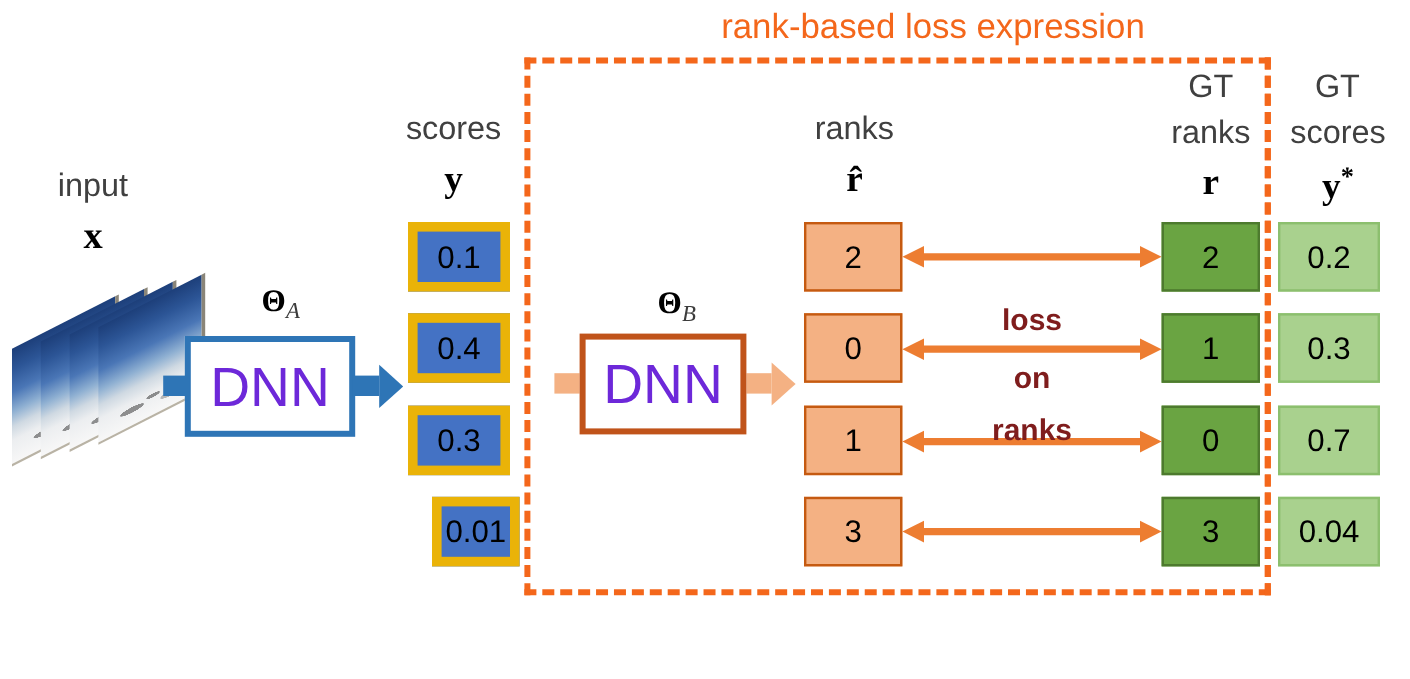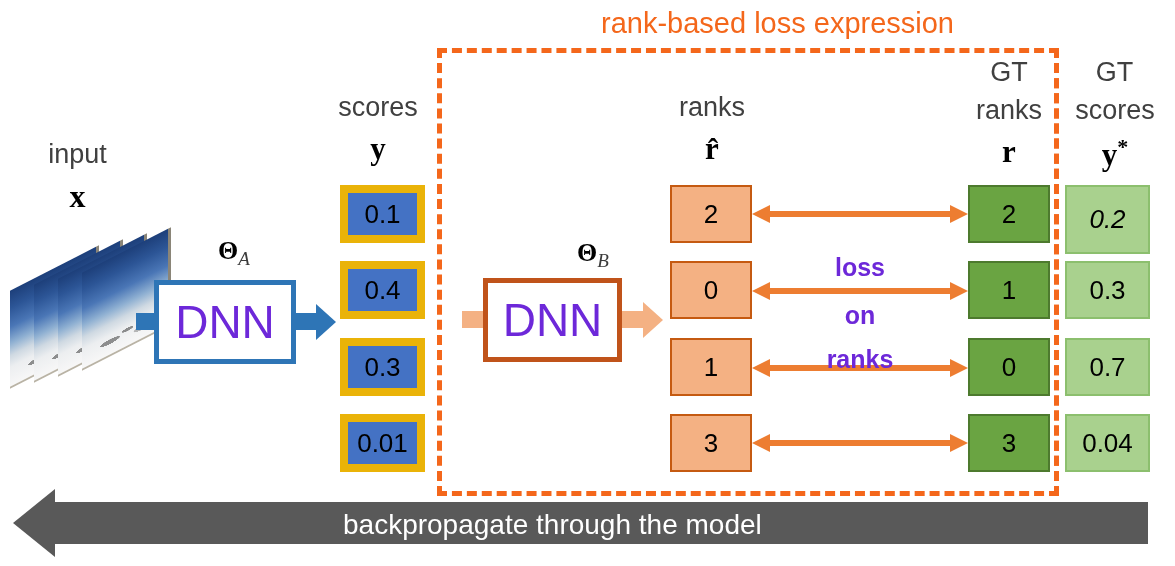--- a/index.html
+++ b/index.html
@@ -53,21 +53,21 @@
     font-style: italic;
     font-weight: normal;
     font-size: 19px;
     vertical-align: sub;
     color: #3c3c3c;
   }
   .loss-word {
     font-family: "Liberation Sans", sans-serif;
     font-weight: bold;
     font-size: 25px;
-    color: #6d28d9;
+    color: #7f1d1d;
     text-align: center;
     white-space: nowrap;
   }
 
   
   .vbox {
     box-sizing: border-box;
     display: flex;
     align-items: center;
     justify-content: center;
@@ -207,32 +207,32 @@
       <polygon points="752,368 770,359 770,377" fill="#ED7D31"></polygon>
       <polygon points="968,368 950,359 950,377" fill="#ED7D31"></polygon>
     </g>
     <g>
       <line x1="760" y1="443" x2="960" y2="443" stroke="#ED7D31" stroke-width="6"></line>
       <polygon points="752,443 770,434 770,452" fill="#ED7D31"></polygon>
       <polygon points="968,443 950,434 950,452" fill="#ED7D31"></polygon>
     </g>
   </svg>
 
-  <div class="abs math-theta" style="left:548px; top:238px;margin-left:29px;">
+  <div class="abs math-theta" style="left:548px; top:238px;">
     <span>Θ</span><span class="theta-sub">B</span>
   </div>
   <div class="abs dnn dnn-b" style="left:483px; top:278px; width:139px; height:84px;">DNN</div>
 
   <div class="abs lbl lbl-plain" style="left:323px; top:93px; width:110px;">scores</div>
   <div class="abs math" style="left:323px; top:131px; width:110px;">y</div>
 
   <div class="abs vbox vbox-blue" style="left:340px; top:185px; width:85px; height:58px;">0.1</div>
   <div class="abs vbox vbox-blue" style="left:340px; top:261px; width:85px; height:58px;">0.4</div>
   <div class="abs vbox vbox-blue" style="left:340px; top:338px; width:85px; height:58px;">0.3</div>
-  <div class="abs vbox vbox-blue" style="left:340px; top:414px; width:85px; height:58px;">0.01</div>
+  <div class="abs vbox vbox-blue" style="left:360px; top:414px; width:73px; height:58px;">0.01</div>
 
   <div class="abs lbl lbl-plain" style="left:657px; top:93px; width:110px;">ranks</div>
   <div class="abs math" style="left:657px; top:131px; width:110px;">r̂</div>
 
   <div class="abs vbox vbox-orng" style="left:670px; top:185px; width:82px; height:58px;">2</div>
   <div class="abs vbox vbox-orng" style="left:670px; top:261px; width:82px; height:58px;">0</div>
   <div class="abs vbox vbox-orng" style="left:670px; top:338px; width:82px; height:58px;">1</div>
   <div class="abs vbox vbox-orng" style="left:670px; top:414px; width:82px; height:58px;">3</div>
 
   <div class="abs loss-word" style="left:790px; top:253px; width:140px;">loss</div>
@@ -247,24 +247,19 @@
   <div class="abs vbox vbox-green" style="left:968px; top:261px; width:82px; height:58px;">1</div>
   <div class="abs vbox vbox-green" style="left:968px; top:338px; width:82px; height:58px;">0</div>
   <div class="abs vbox vbox-green" style="left:968px; top:414px; width:82px; height:58px;">3</div>
 
   <div class="abs lbl lbl-plain" style="left:1062px; top:58px; width:105px;">GT</div>
   <div class="abs lbl lbl-plain" style="left:1060px; top:96px; width:110px;">scores</div>
   <div class="abs math" style="left:1060px; top:134px; width:110px;">
     <span>y</span><span style="font-size:22px; vertical-align:super;">*</span>
   </div>
 
-  <div class="abs vbox vbox-lgreen" style="left:1065px; top:185px; width:85px; height:69px;font-style:italic;">0.2</div>
+  <div class="abs vbox vbox-lgreen" style="left:1065px; top:185px; width:85px; height:58px;">0.2</div>
   <div class="abs vbox vbox-lgreen" style="left:1065px; top:261px; width:85px; height:58px;">0.3</div>
   <div class="abs vbox vbox-lgreen" style="left:1065px; top:338px; width:85px; height:58px;">0.7</div>
   <div class="abs vbox vbox-lgreen" style="left:1065px; top:414px; width:85px; height:58px;">0.04</div>
 
-  <div class="abs" style="left:13px; top:488px; width:1140px; height:70px;">
-    <div class="abs backprop-head" style="left:0px; top:1px;"></div>
-    <div class="abs backprop-body" style="left:41px; top:14px; width:1094px; height:42px;"></div>
-    <div class="abs backprop-text" style="left:330px; top:21px;">backpropagate through the model</div>
-  </div>
 
 </div>
 
 </body></html>

